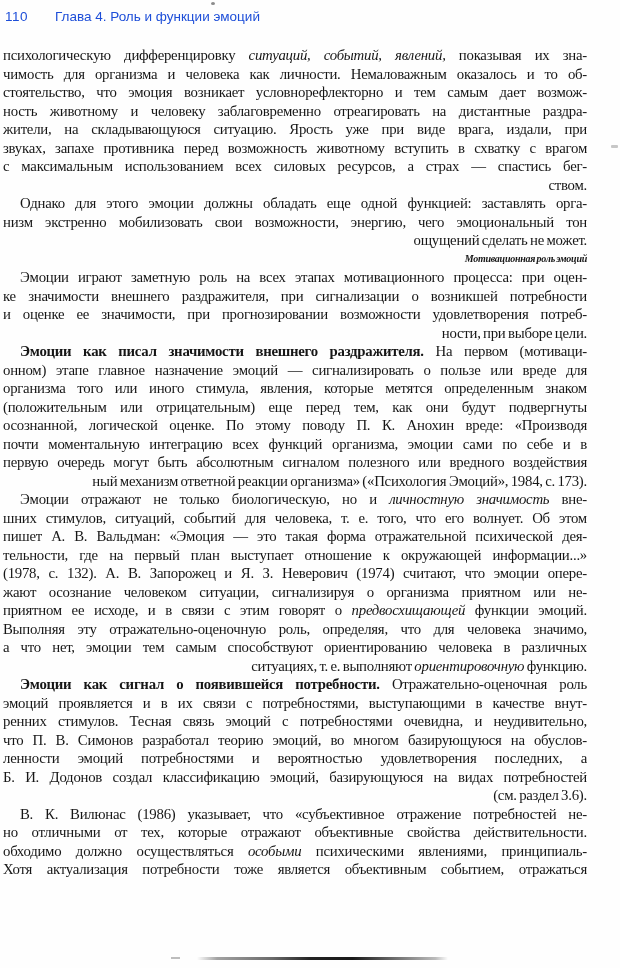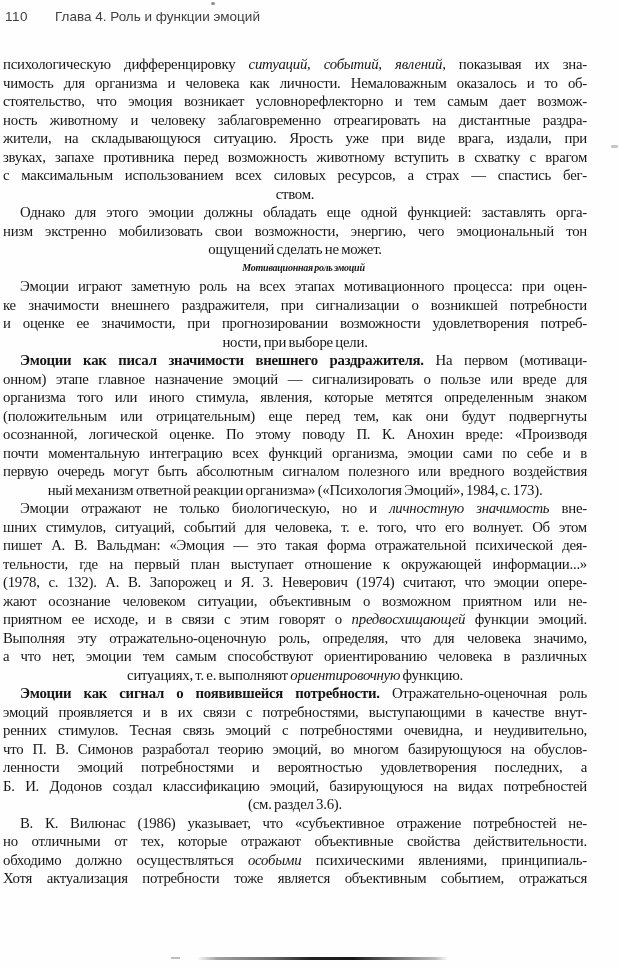--- a/index.html
+++ b/index.html
@@ -9,42 +9,42 @@
     color: #161616;
     font-family: "Liberation Serif", serif;
     position: relative;
     overflow: hidden;
   }
   .running-header {
     position: absolute;
     top: 9px; left: 5px; right: 10px;
     font-family: "Liberation Sans", sans-serif;
     font-size: 13.5px;
-    color: #404040;
+    color: #1d4ed8;
     display: flex;
     align-items: center;
   }
   .pagenum { width: 50px; letter-spacing: 0.5px; }
   .page-body {
     position: absolute;
-    top: 55px; left: 3px;
+    top: 46px; left: 3px;
     width: 584px;
   }
   .line {
     height: 18.5px;
     line-height: 18.5px;
     font-size: 14.8px;
     letter-spacing: -0.25px;
     word-spacing: -1px;
     text-align: justify;
     text-align-last: justify;
     overflow: hidden;
     white-space: normal;
   }
-  .line.end { text-align: center; text-align-last: auto; }
+  .line.end { text-align: right; text-align-last: auto; }
   .line.ind { padding-left: 17px; }
   .line.h { font-size: 10px; }
   .r { font-style: normal; font-weight: normal; }
   .i { font-style: italic; }
   .b { font-weight: bold; }
   .bi { font-weight: bold; font-style: italic; }
   .artifact { position: absolute; }
   .top-dot {
     top: 2px; left: 211px; width: 4px; height: 3px;
     background: #8b8b8b; border-radius: 50%;
@@ -102,21 +102,21 @@
     <div class="line"><span class="r">(положительным или отрицательным) еще перед тем, как они будут подвергнуты</span></div>
     <div class="line"><span class="r">осознанной, логической оценке. По этому поводу П. К. Анохин вреде: «Производя</span></div>
     <div class="line"><span class="r">почти моментальную интеграцию всех функций организма, эмоции сами по себе и в</span></div>
     <div class="line"><span class="r">первую очередь могут быть абсолютным сигналом полезного или вредного воздействия</span></div>
     <div class="line end"><span class="r">ный механизм ответной реакции организма» («Психология Эмоций», 1984, с. 173).</span></div>
     <div class="line ind"><span class="r">Эмоции отражают не только биологическую, но и </span><span class="i">личностную значимость</span><span class="r"> вне-</span></div>
     <div class="line"><span class="r">шних стимулов, ситуаций, событий для человека, т. е. того, что его волнует. Об этом</span></div>
     <div class="line"><span class="r">пишет А. В. Вальдман: «Эмоция — это такая форма отражательной психической дея-</span></div>
     <div class="line"><span class="r">тельности, где на первый план выступает отношение к окружающей информации...»</span></div>
     <div class="line"><span class="r">(1978, с. 132). А. В. Запорожец и Я. З. Неверович (1974) считают, что эмоции опере-</span></div>
-    <div class="line"><span class="r">жают осознание человеком ситуации, объективным о возможном приятном или не-</span></div>
+    <div class="line"><span class="r">жают осознание человеком ситуации, сигнализируя о организма приятном или не-</span></div>
     <div class="line"><span class="r">приятном ее исходе, и в связи с этим говорят о </span><span class="i">предвосхищающей</span><span class="r"> функции эмоций.</span></div>
     <div class="line"><span class="r">Выполняя эту отражательно-оценочную роль, определяя, что для человека значимо,</span></div>
     <div class="line"><span class="r">а что нет, эмоции тем самым способствуют ориентированию человека в различных</span></div>
     <div class="line end"><span class="r">ситуациях, т. е. выполняют </span><span class="i">ориентировочную</span><span class="r"> функцию.</span></div>
     <div class="line ind"><span class="b">Эмоции как сигнал о появившейся потребности.</span><span class="r"> Отражательно-оценочная роль</span></div>
     <div class="line"><span class="r">эмоций проявляется и в их связи с потребностями, выступающими в качестве внут-</span></div>
     <div class="line"><span class="r">ренних стимулов. Тесная связь эмоций с потребностями очевидна, и неудивительно,</span></div>
     <div class="line"><span class="r">что П. В. Симонов разработал теорию эмоций, во многом базирующуюся на обуслов-</span></div>
     <div class="line"><span class="r">ленности эмоций потребностями и вероятностью удовлетворения последних, а</span></div>
     <div class="line"><span class="r">Б. И. Додонов создал классификацию эмоций, базирующуюся на видах потребностей</span></div>

